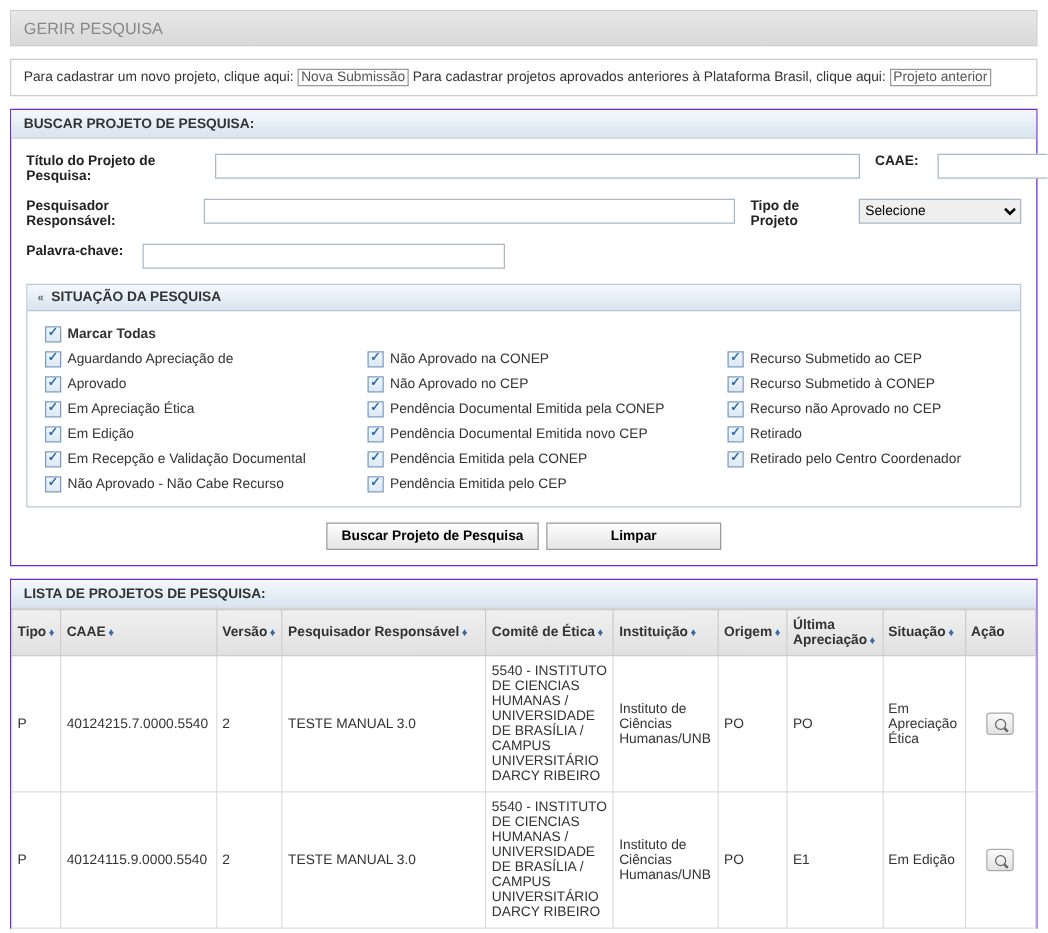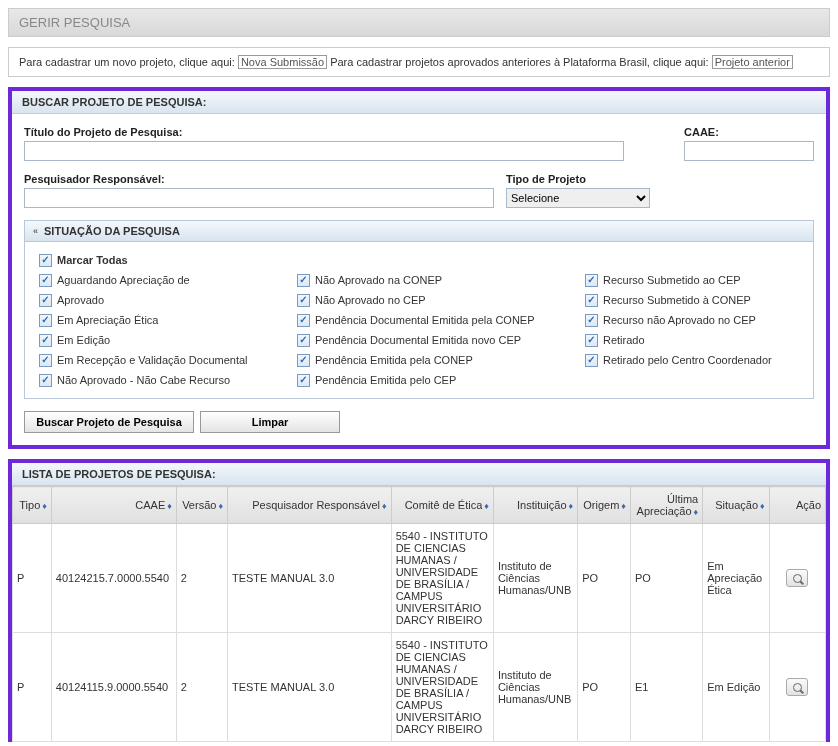--- a/index.html
+++ b/index.html
@@ -1,44 +1,44 @@
 <!DOCTYPE html>
 <html><head>
 <meta charset="utf-8">
 <style>
 *{box-sizing:border-box;margin:0;padding:0;font-family:Arial,Helvetica,sans-serif}
 body{background:#fff;font-size:11px;color:#333;width:838px}
 .container{padding:8px 8px 0 8px}
 .title-bar{background:linear-gradient(#e8e8e8,#d8d8d8);border:1px solid #ccc;padding:6px 10px;font-weight:normal;color:#888;font-size:13px;margin-bottom:10px}
-.panel{border:4px solid #6d28d9;margin-bottom:10px}
+.panel{border:1px solid #6d28d9;margin-bottom:10px}
 .panel-header{background:linear-gradient(#f4f8fc,#d8e4f0);border-bottom:1px solid #ccc;padding:5px 10px;font-weight:bold;color:#333;font-size:11px}
 .panel-body{padding:12px}
 .intro-box{border:1px solid #ccc;padding:8px 10px;margin-bottom:10px;font-size:11px}
 .link{color:#555;border:1px solid #999;padding:0 2px;cursor:pointer}
 .form-row{display:flex;gap:12px;margin-bottom:12px}
-.form-col{display:flex;flex-direction:column;gap:3px}
+.form-col{display:flex;flex-direction:row;gap:15px}
 .label{font-weight:bold;font-size:11px;color:#222}
 input[type=text]{border:1px solid #a8b8c8;height:20px;padding:1px 3px;font-size:11px}
 select{border:1px solid #a8b8c8;height:20px;font-size:11px}
 .cal-btn{width:20px;height:20px;border:1px solid #ccc;background:linear-gradient(#fff,#e0e0e0);display:inline-flex;align-items:center;justify-content:center;cursor:pointer}
 .cal-icon{width:12px;height:12px;background:#fff;border:1px solid #888;position:relative}
 .cal-icon::before{content:"";position:absolute;top:-2px;left:1px;right:1px;height:3px;background:#c00}
 .inner-panel{border:1px solid #b8c8d8;margin-top:4px}
 .inner-panel-header{background:linear-gradient(#f4f8fc,#d8e4f0);border-bottom:1px solid #b8c8d8;padding:4px 8px;font-weight:bold;font-size:11px;display:flex;align-items:center;gap:6px}
 .collapse-icon{font-size:9px;color:#666}
 .status-grid{display:flex;padding:10px 14px;gap:8px}
 .status-col{display:flex;flex-direction:column;gap:4px}
 .cb-row{display:flex;align-items:center;gap:5px;height:16px}
 .cb{width:13px;height:13px;border:1px solid #7a9ac0;background:linear-gradient(#f0f6fc,#dce8f4);display:flex;align-items:center;justify-content:center;cursor:pointer}
 .cb-check{color:#2a6ab0;font-size:10px;font-weight:bold;line-height:1}
 .cb-label{font-size:11px;color:#333}
-.btn-row{display:flex;justify-content:flex-start;gap:6px;margin-top:12px}
+.btn-row{display:flex;justify-content:center;gap:6px;margin-top:12px}
 .btn{border:1px solid #999;background:linear-gradient(#fff,#e4e4e4);padding:4px 0;font-size:11px;font-weight:bold;cursor:pointer;text-align:center}
 table{width:100%;border-collapse:collapse;font-size:11px}
-th{background:linear-gradient(#f0f0f0,#e0e0e0);border:1px solid #ccc;padding:6px 4px;font-weight:normal;text-align:right}
+th{background:linear-gradient(#f0f0f0,#e0e0e0);border:1px solid #ccc;padding:6px 4px;font-weight:bold;text-align:left}
 th .sort{color:#3a6aa8;font-size:9px;margin-left:2px}
 td{border:1px solid #ddd;padding:6px 4px;vertical-align:middle;background:#fff}
 .action-btn{width:22px;height:18px;border:1px solid #aaa;border-radius:3px;background:linear-gradient(#fafafa,#e2e2e2);display:inline-flex;align-items:center;justify-content:center;cursor:pointer}
 .mag{width:9px;height:9px;border:1.5px solid #666;border-radius:50%;position:relative}
 .mag::after{content:"";position:absolute;width:4px;height:1.5px;background:#666;bottom:-2px;right:-3px;transform:rotate(45deg)}
 .date-wrap{display:flex;gap:2px;align-items:flex-end}
 </style>
 </head>
 <body>
 
@@ -71,20 +71,26 @@
         <div class="form-col">
           <span class="label">Pesquisador Responsável:</span>
           <input type="text" style="width: 470px;">
         </div>
         <div class="form-col">
           <span class="label">Tipo de Projeto</span>
           <select style="width:144px"><option>Selecione</option></select>
         </div>
       </div>
 
+      <div class="form-row">
+        <div class="form-col">
+          <span class="label">Palavra-chave:</span>
+          <input type="text" style="width: 290px;">
+        </div>
+      </div>
 
       <div class="inner-panel">
         <div class="inner-panel-header">
           <span class="collapse-icon">«</span>
           <span>SITUAÇÃO DA PESQUISA</span>
         </div>
         <div class="status-grid">
           <div class="status-col" style="width:250px">
               <div class="cb-row">
                 <span class="cb">

